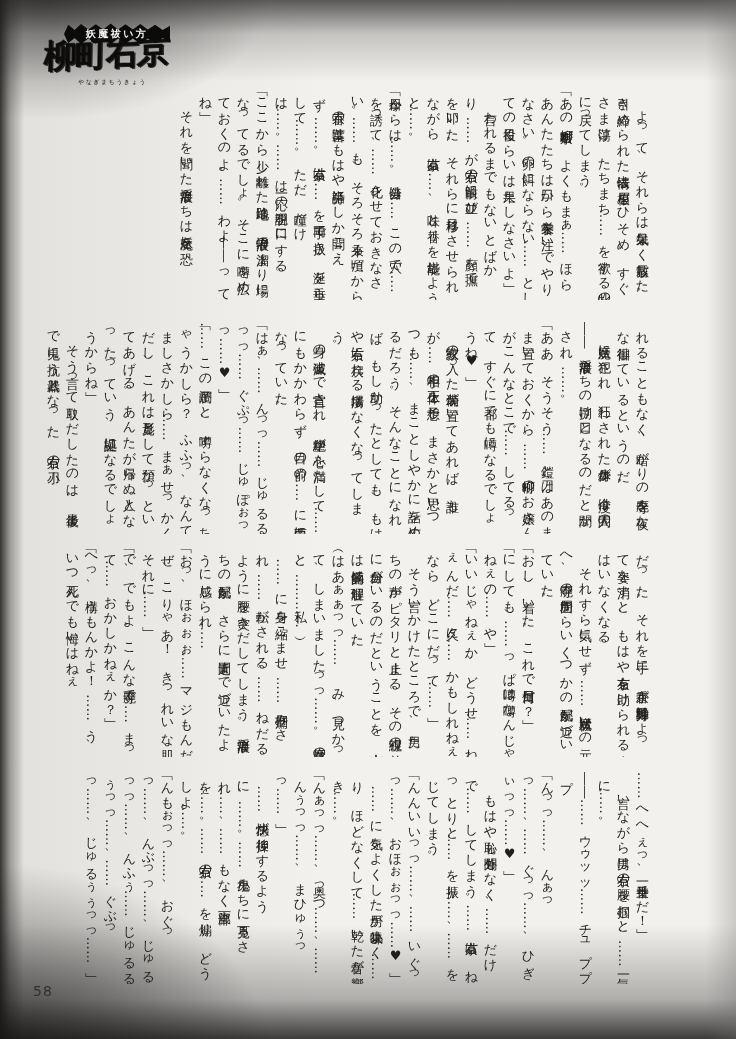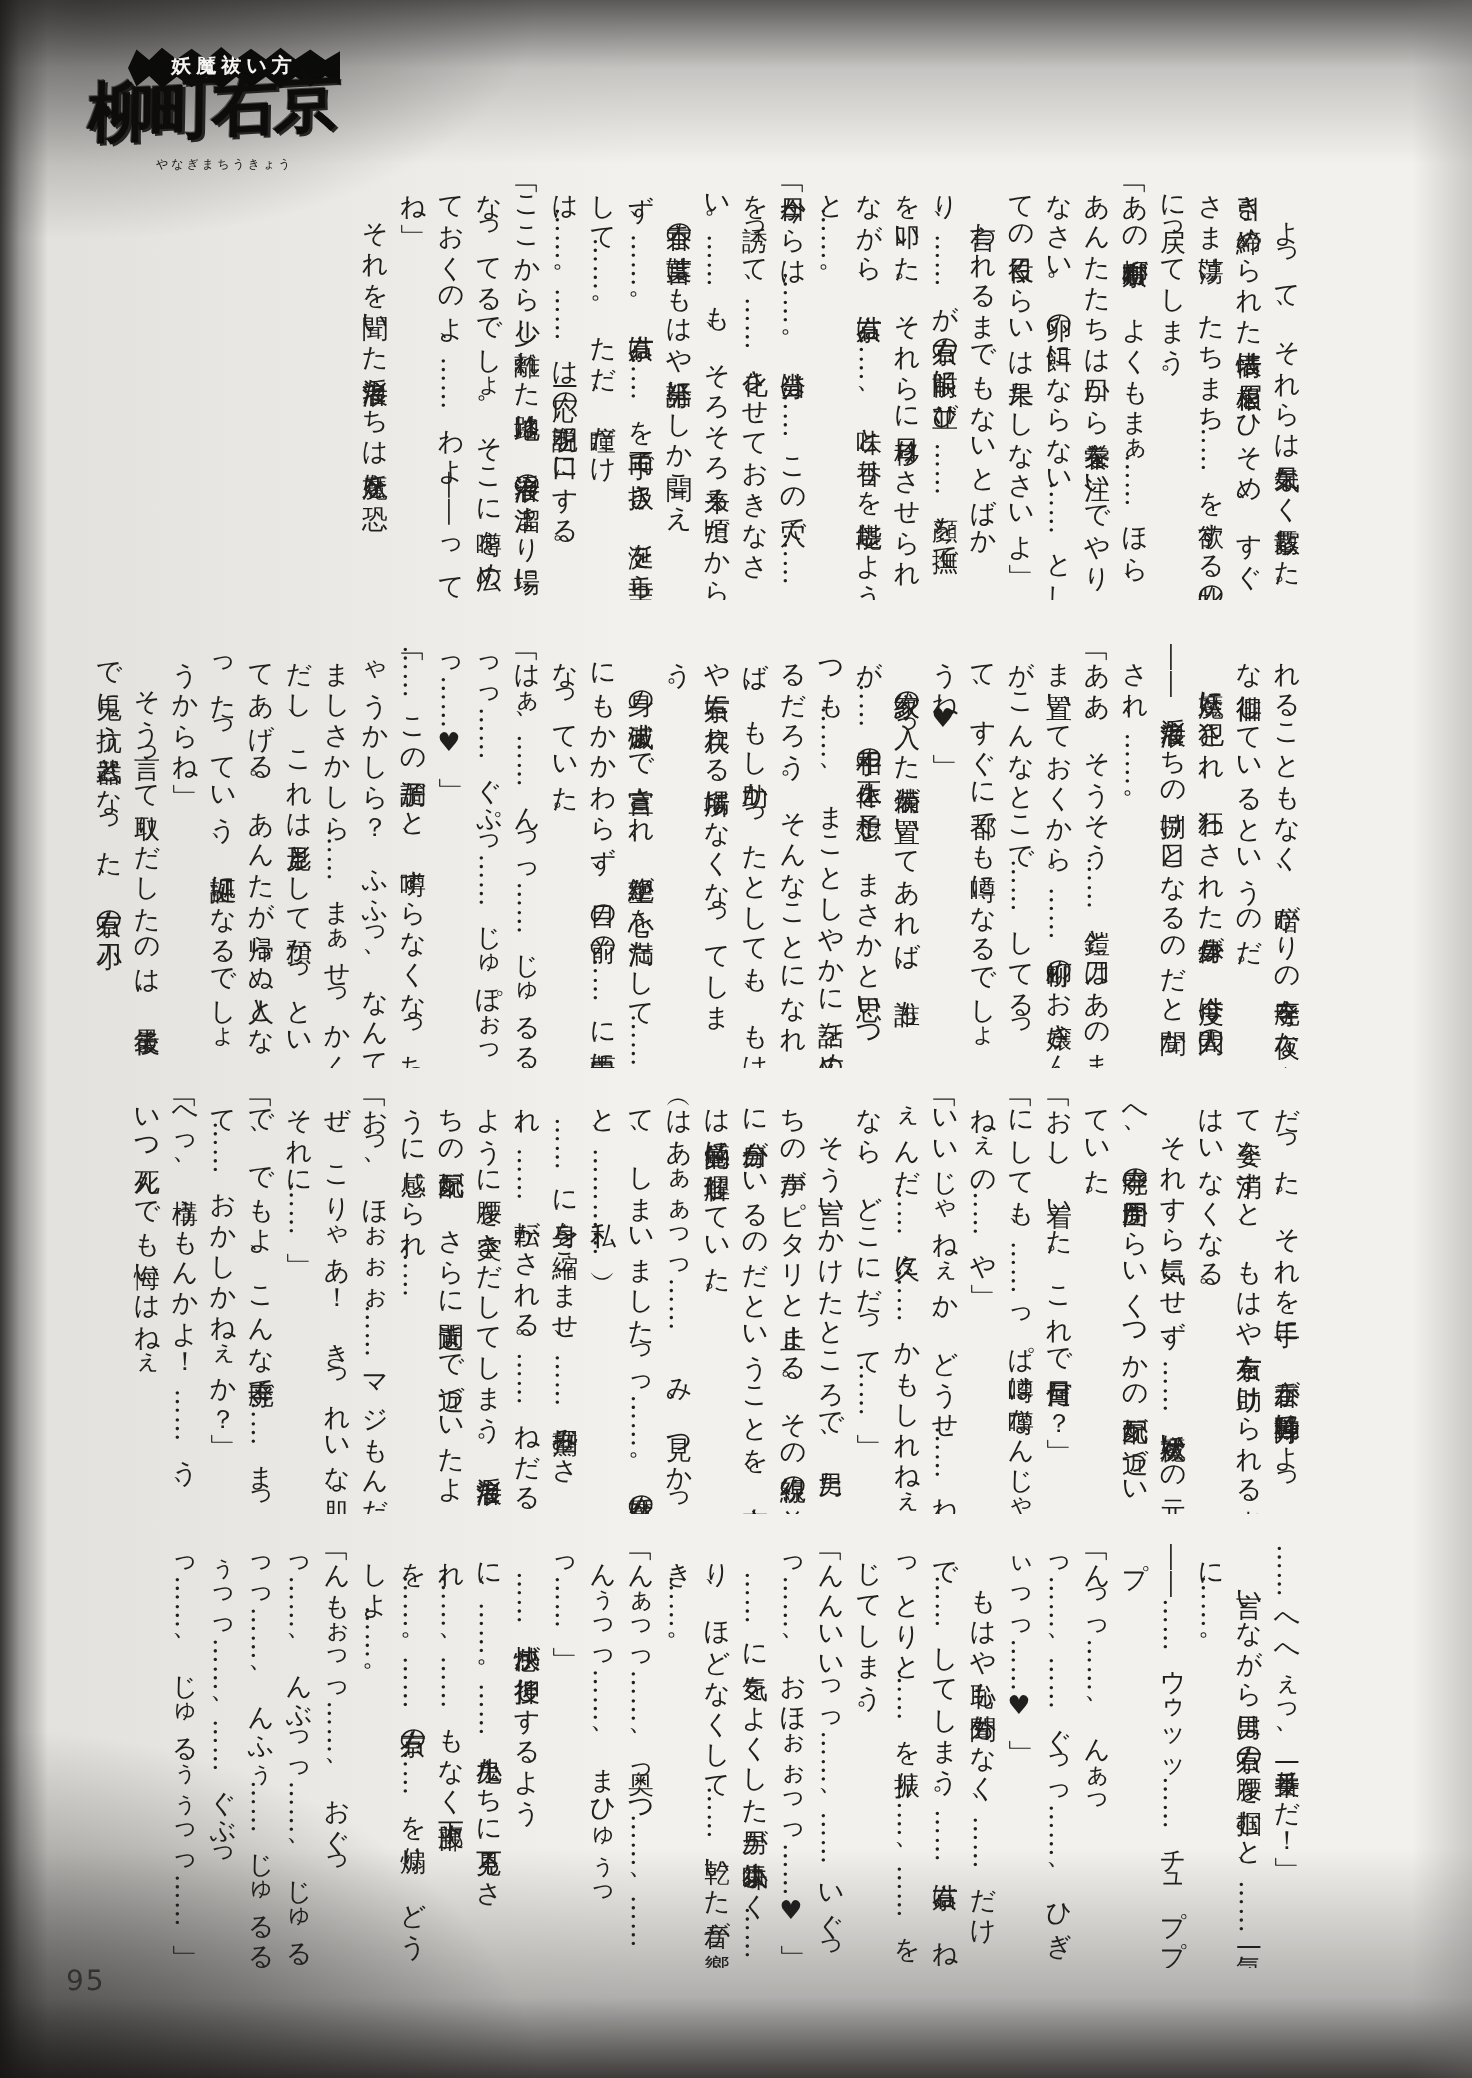--- a/index.html
+++ b/index.html
@@ -97,15 +97,15 @@
 　言いながら男は右京の腰を掴むと、……一気に……。
 ――……ウゥッッ……チュプププ
 「んっっ……、んぁっっ……、……ぐっっ……、ひぎぃっっ……♥」
 　もはや恥も外聞もなく、……だけで……してしまう。……右京は、ねっとりと……を振り……、……を演じてしまう。
 「んんいいっっ……、……いぐっっ……、おほぉぉっっ……♥」
 　……に気をよくした男が小気味よく……振り、ほどなくして……乾いた音が響き……。
 「んぁっっ……、奥っつ……、……んぅっっ……、まひゅぅっっ……」
 　……快感が後押しするように、……。……小鬼たちに見下ろされ……、……もなく下腹部を……。……右京の……を煽り、どうしよ……。
 「んもぉっっ……、おぐっっ……、んぶっっ……、じゅるっっ……、んふぅ……じゅるるぅっっ……、……ぐぶっっ……、じゅるぅぅっっ……」</div>
 
-  <div class="page-number">95</div>
+  <div class="page-number">58</div>
 
 </div>
 
 </body></html>

